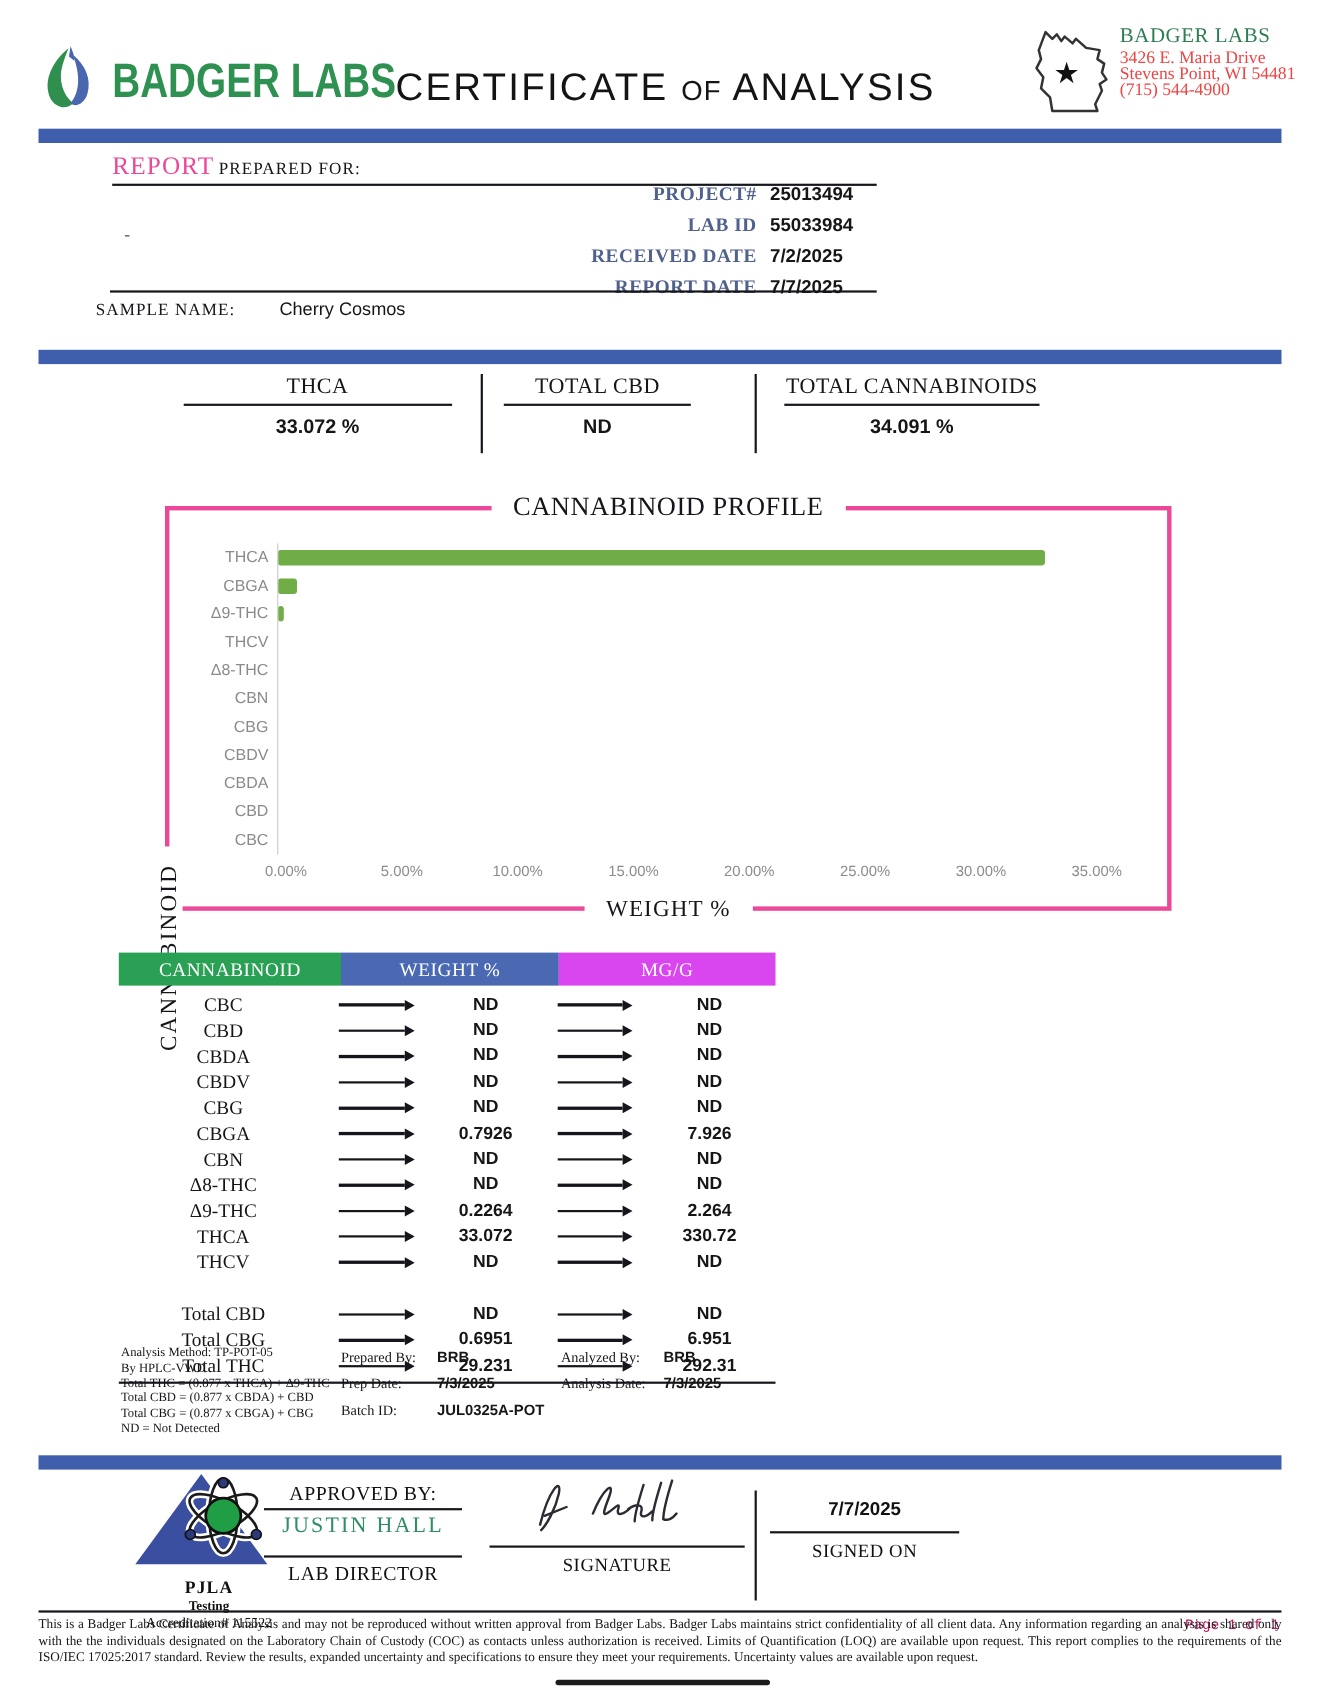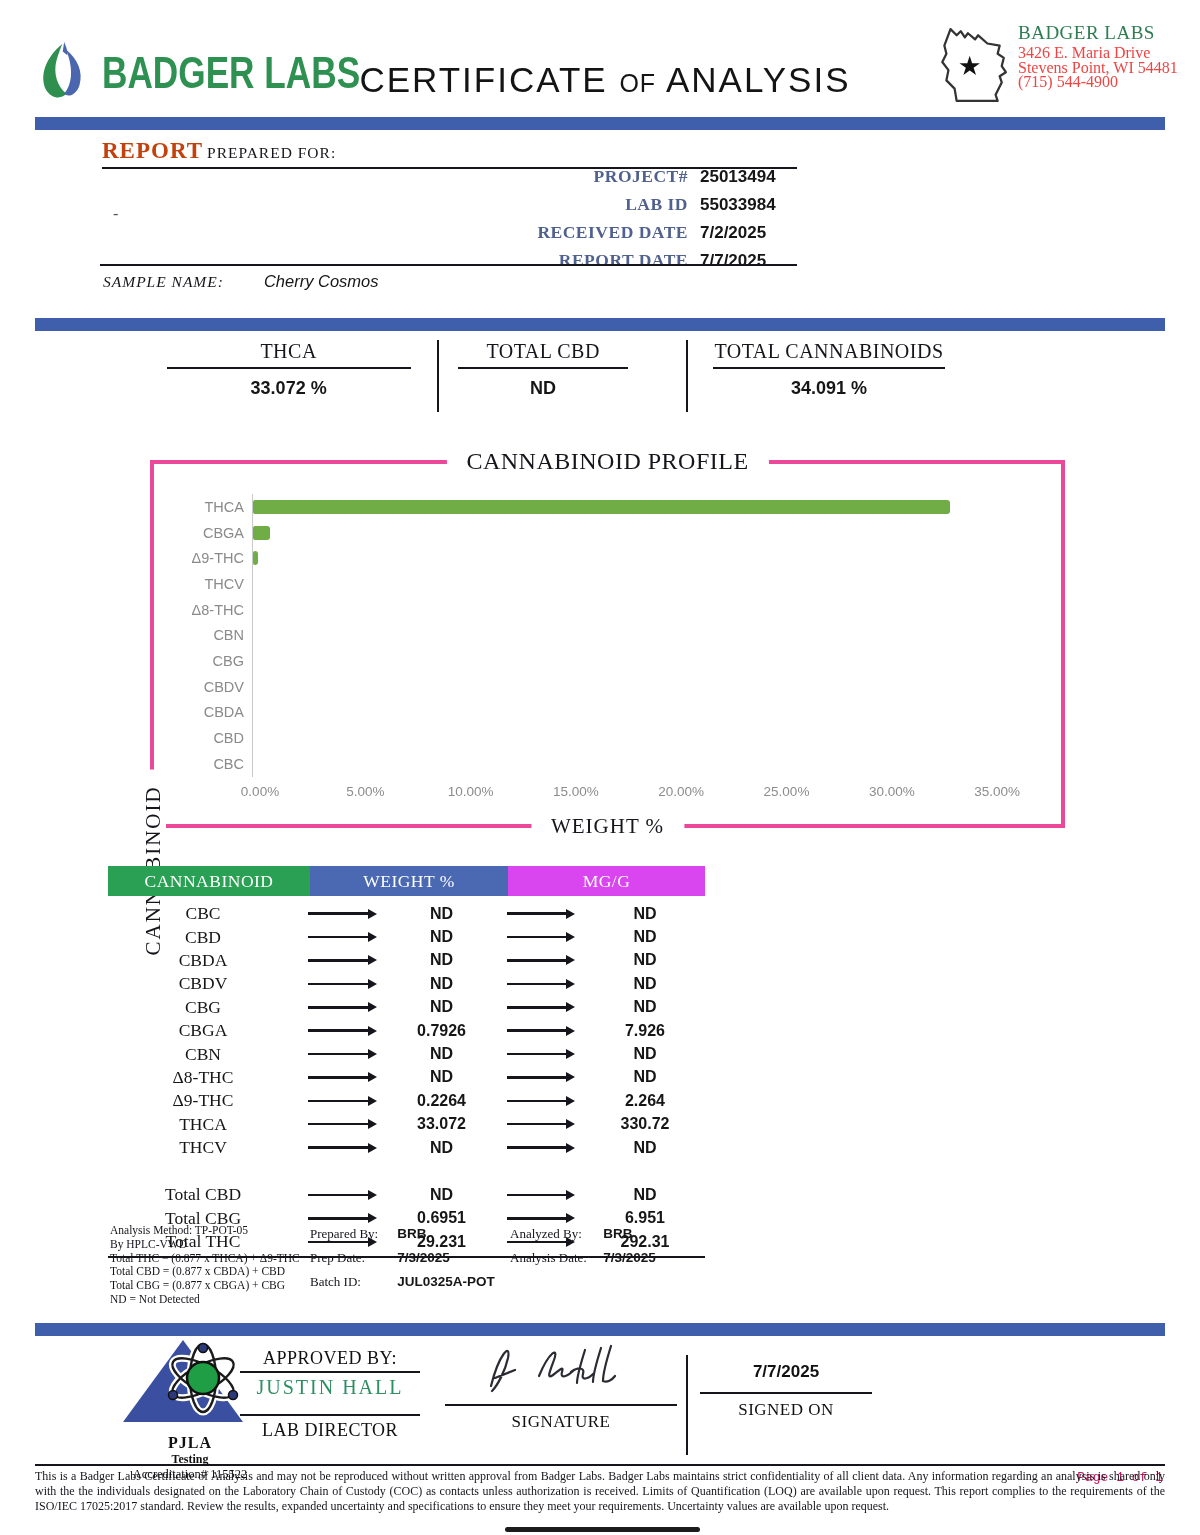--- a/index.html
+++ b/index.html
@@ -24,30 +24,30 @@
   .page-title .of { font-size:25px; letter-spacing:1px; }
   .lab-block { position:absolute; left:930px; top:22px; display:flex; }
   .lab-text { margin-left:6px; }
   .lab-name { font-size:19px; color:#2e7d52; letter-spacing:.5px; margin-bottom:2px; }
   .lab-line { font-size:16px; color:#ef4444; line-height:14.5px; }
   .bluebar { position:absolute; left:35px; width:1130px; height:13px; background:#3f5fad; }
 
   
   .report-heading { position:absolute; left:102px; top:138px; width:695px;
     border-bottom:2.5px solid #15151b; padding-bottom:3px; }
-  .report-word { font-size:23px; color:#c2410c; letter-spacing:1px;font-weight:bold; }
+  .report-word { font-size:23px; color:#ec4899; letter-spacing:1px; }
   .prepared-word { font-size:15.5px; color:#15151b; letter-spacing:1px; }
   #report-fields { position:absolute; left:420px; top:166px; width:378px; }
   .rf-row { display:flex; align-items:baseline; height:28px; }
   .rf-label { flex:1; text-align:right; font-size:17.5px; color:#51618e; letter-spacing:.5px;font-weight:bold; }
   .rf-value { width:110px; padding-left:12px; font-family:"Liberation Sans",sans-serif;
     font-weight:bold; font-size:17px; color:#161616; }
   .client-dash { position:absolute; left:113px; top:205px; font-size:16px; color:#555; }
   .sample-rule { position:absolute; left:100px; top:264px; width:697px; border-top:2.5px solid #15151b; }
-  .sample-row { position:absolute; left:103px; top:272px;font-style:italic; }
+  .sample-row { position:absolute; left:87px; top:272px; }
   .sample-label { font-size:15.5px; letter-spacing:1px; color:#15151b; }
   .sample-value { font-family:"Liberation Sans",sans-serif; font-size:16.5px; color:#161616; margin-left:36px; }
 
   
   #summary-row { position:absolute; left:140px; top:340px; width:830px; height:72px; display:flex; }
   .sum-cell { display:flex; flex-direction:column; align-items:center; }
   .sum-label { font-size:20px; letter-spacing:.5px; color:#15151b; padding:0 4px 4px 4px; }
   .sum-rule { border-bottom:2.5px solid #15151b; width:82%; }
   .sum-value { margin-top:9px; font-family:"Liberation Sans",sans-serif; font-weight:bold;
     font-size:18px; color:#161616; }

